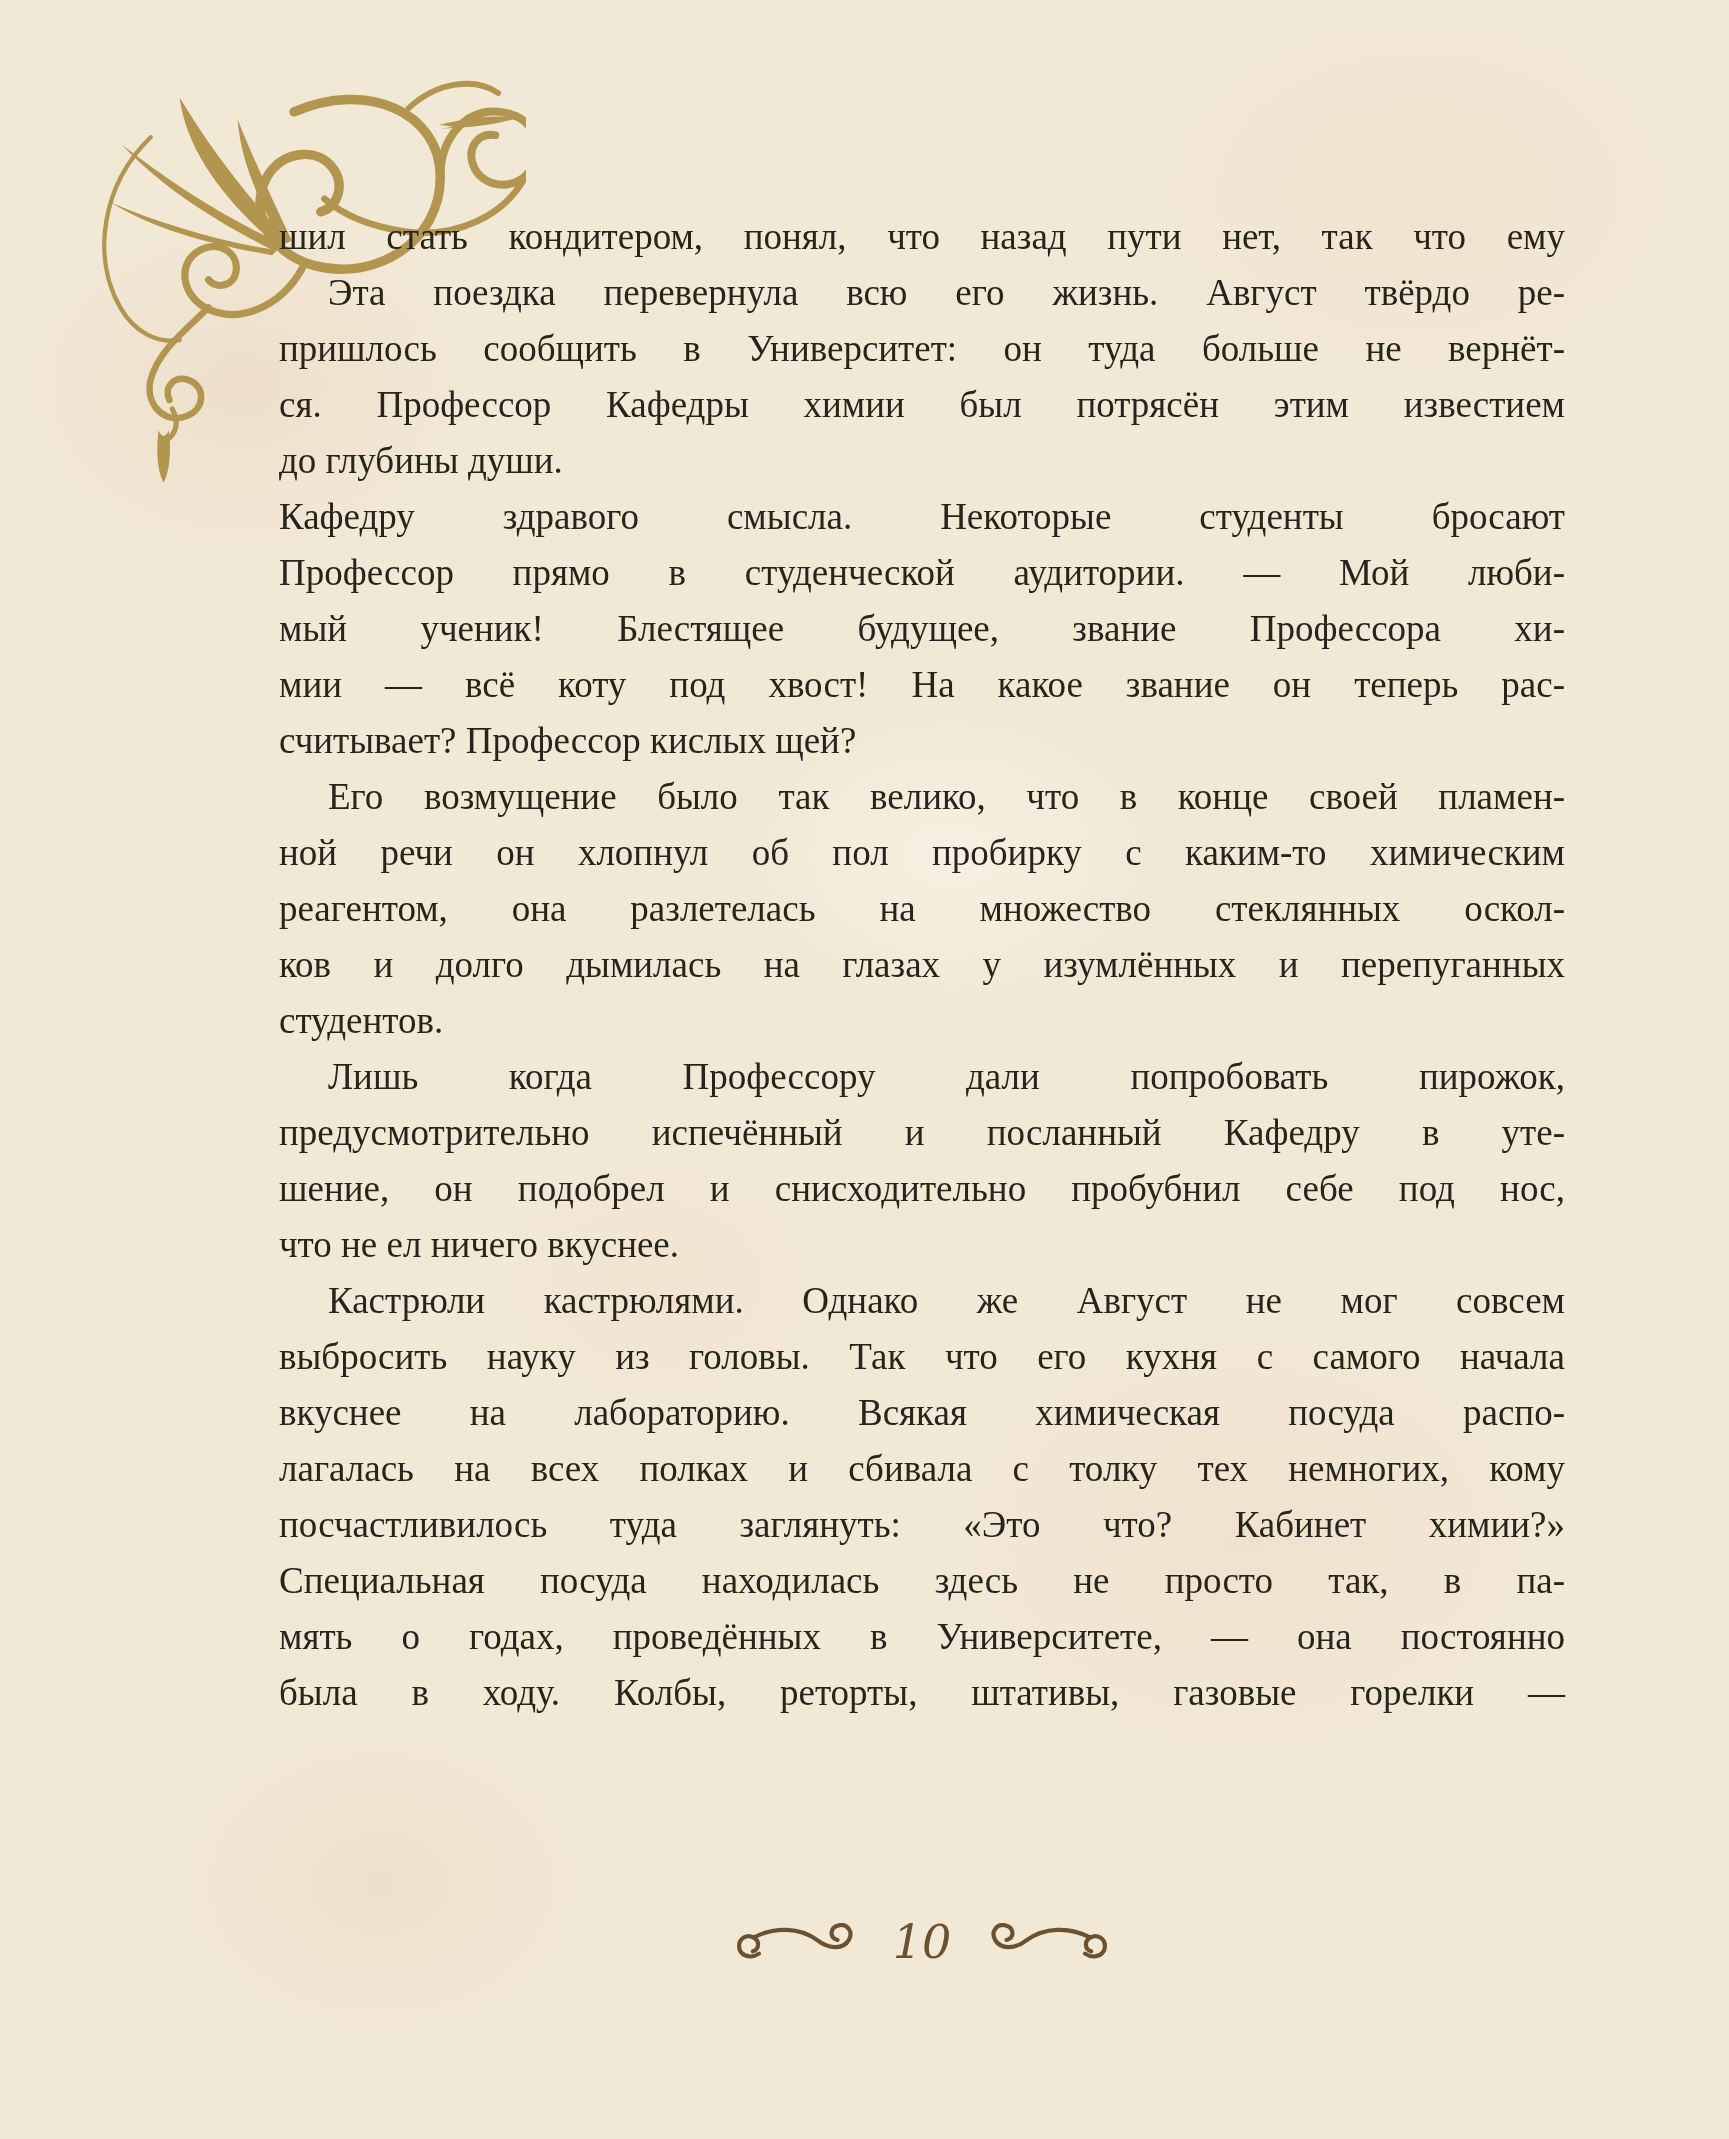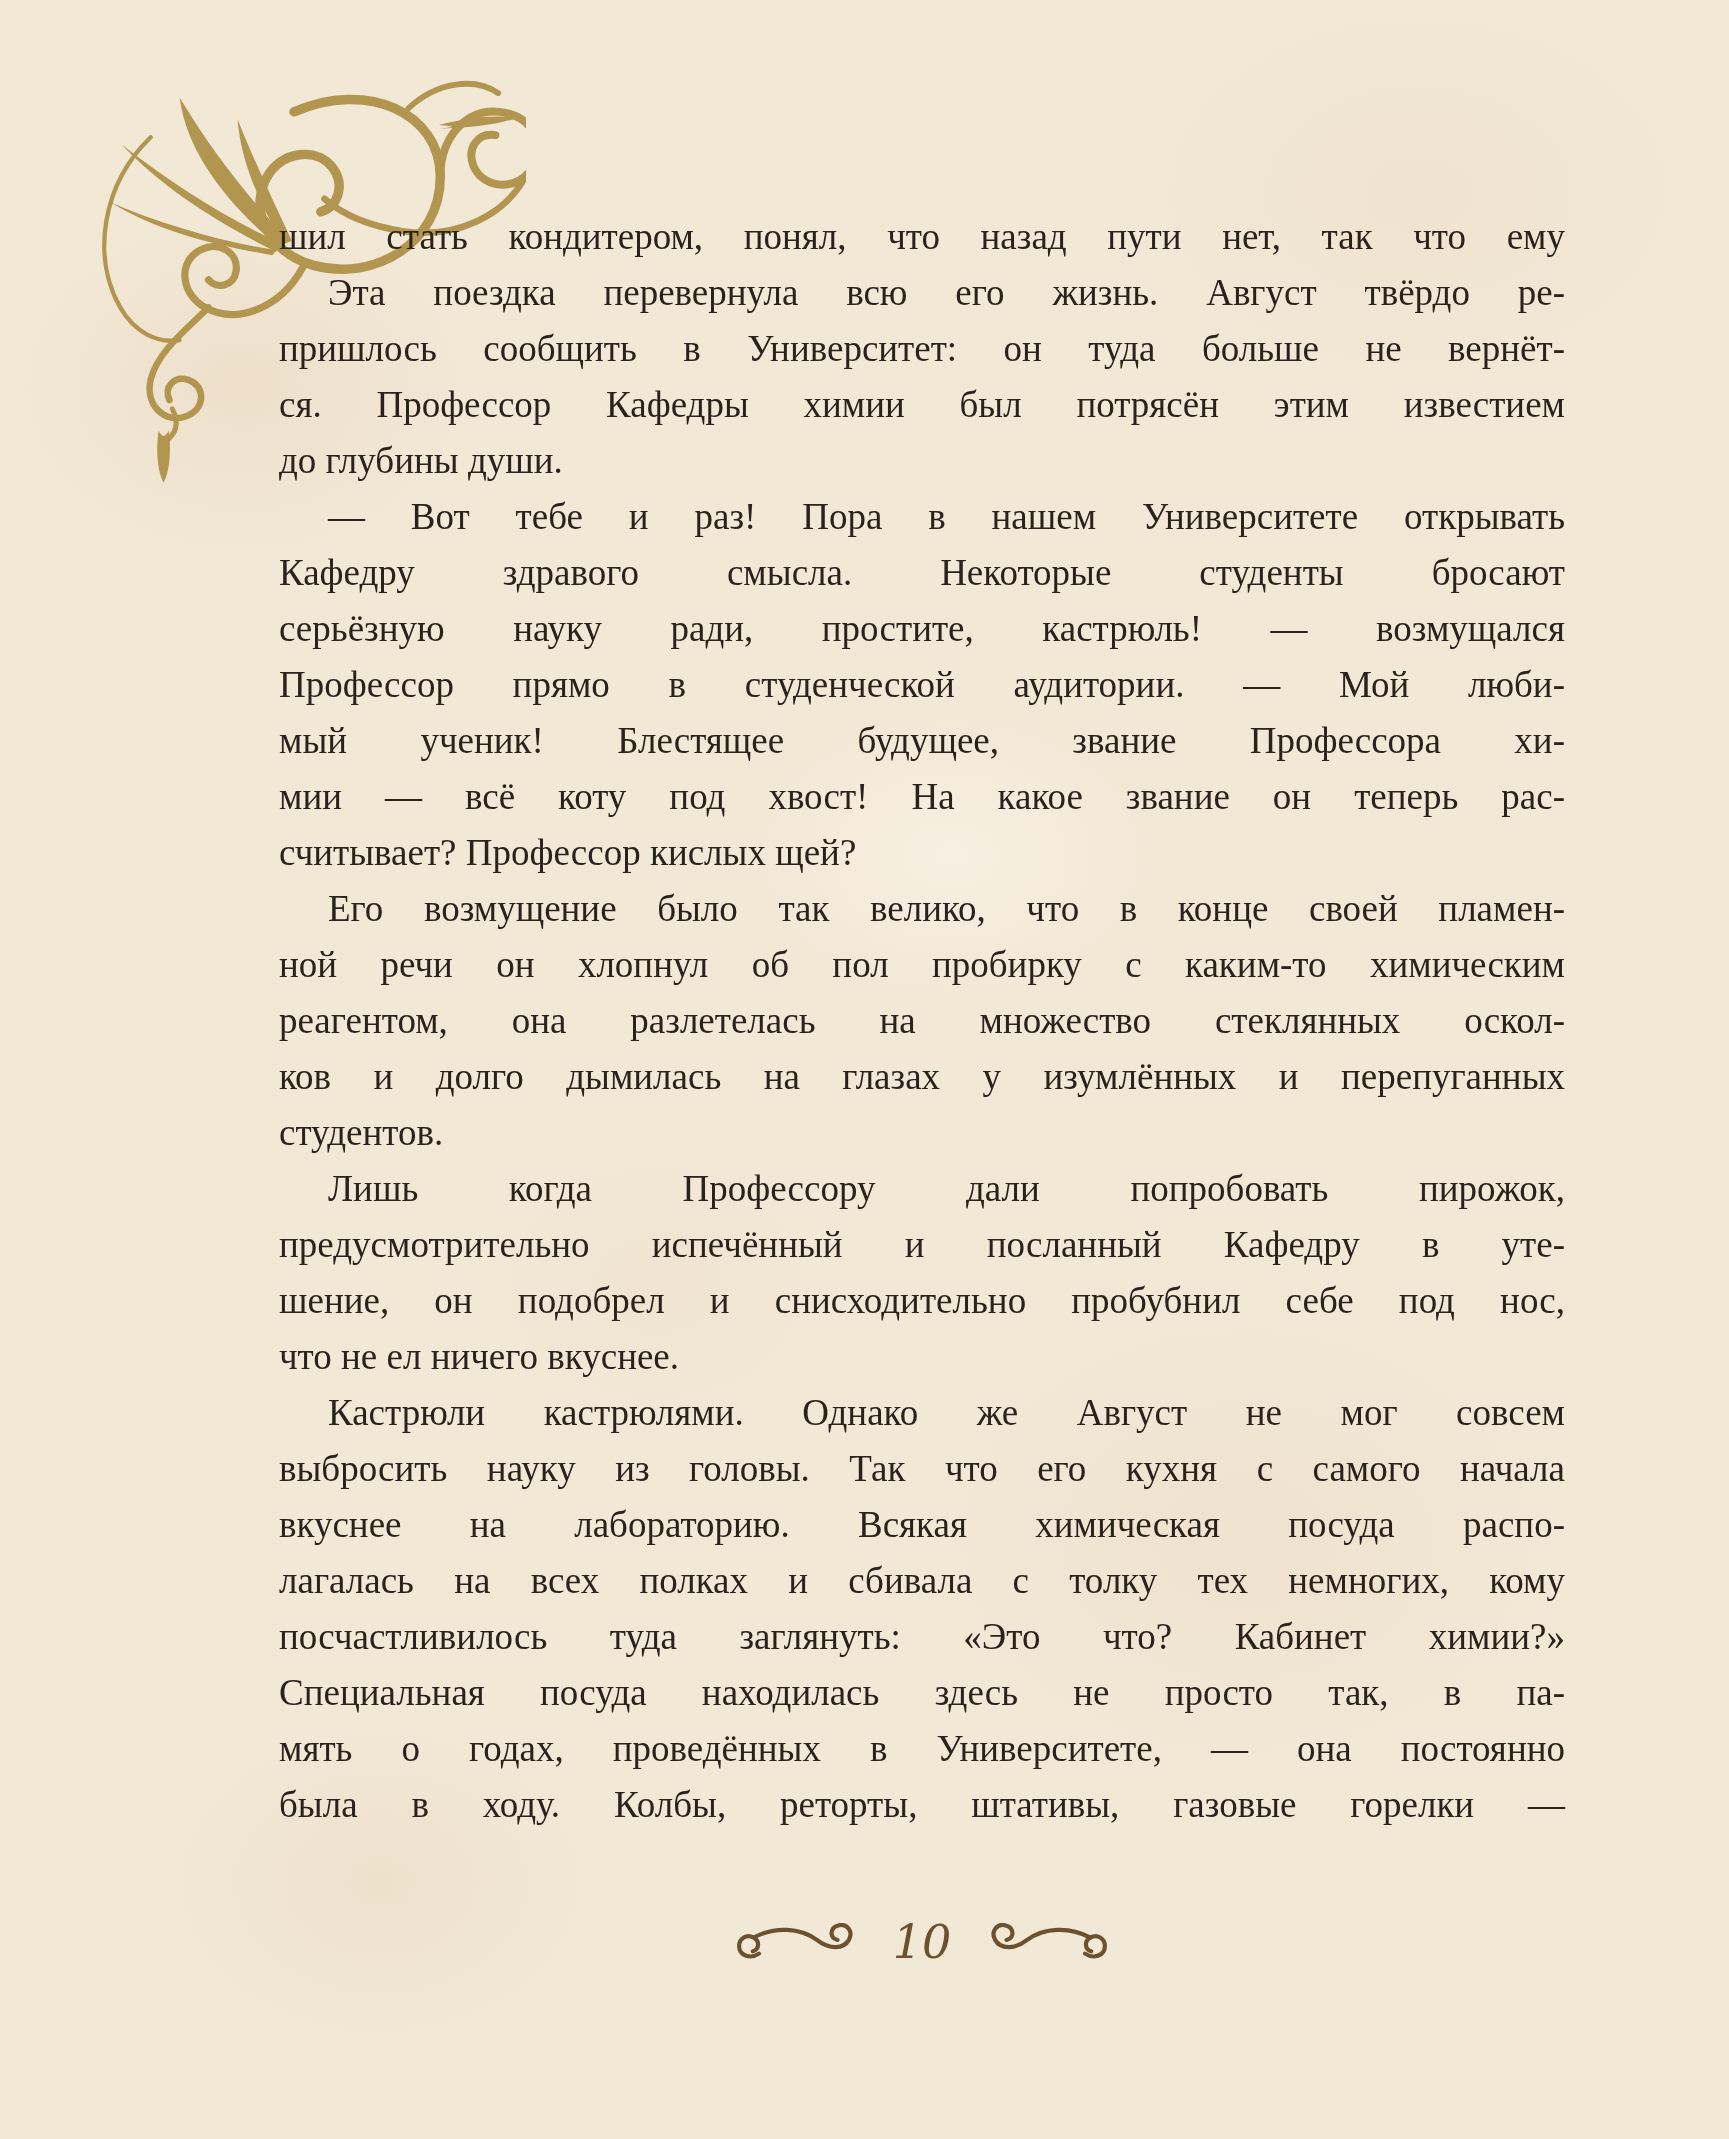--- a/index.html
+++ b/index.html
@@ -100,23 +100,21 @@
 
   <div class="body-text" id="bodyText">
       <div class="para">
         <div class="line">шил стать кондитером, понял, что назад пути нет, так что ему</div>
         <div class="line first">Эта поездка перевернула всю его жизнь. Август твёрдо ре-</div>
         <div class="line">пришлось сообщить в Университет: он туда больше не вернёт-</div>
         <div class="line">ся. Профессор Кафедры химии был потрясён этим известием</div>
         <div class="line lastleft">до глубины души.</div>
       </div>
       <div class="para">
-        <div class="line first">— Вот тебе и раз! Пора в нашем Университете открывать</div>
         <div class="line">Кафедру здравого смысла. Некоторые студенты бросают</div>
-        <div class="line">серьёзную науку ради, простите, кастрюль! — возмущался</div>
         <div class="line">Профессор прямо в студенческой аудитории. — Мой люби-</div>
         <div class="line">мый ученик! Блестящее будущее, звание Профессора хи-</div>
         <div class="line">мии — всё коту под хвост! На какое звание он теперь рас-</div>
         <div class="line lastleft">считывает? Профессор кислых щей?</div>
       </div>
       <div class="para">
         <div class="line first">Его возмущение было так велико, что в конце своей пламен-</div>
         <div class="line">ной речи он хлопнул об пол пробирку с каким-то химическим</div>
         <div class="line">реагентом, она разлетелась на множество стеклянных оскол-</div>
         <div class="line">ков и долго дымилась на глазах у изумлённых и перепуганных</div>

